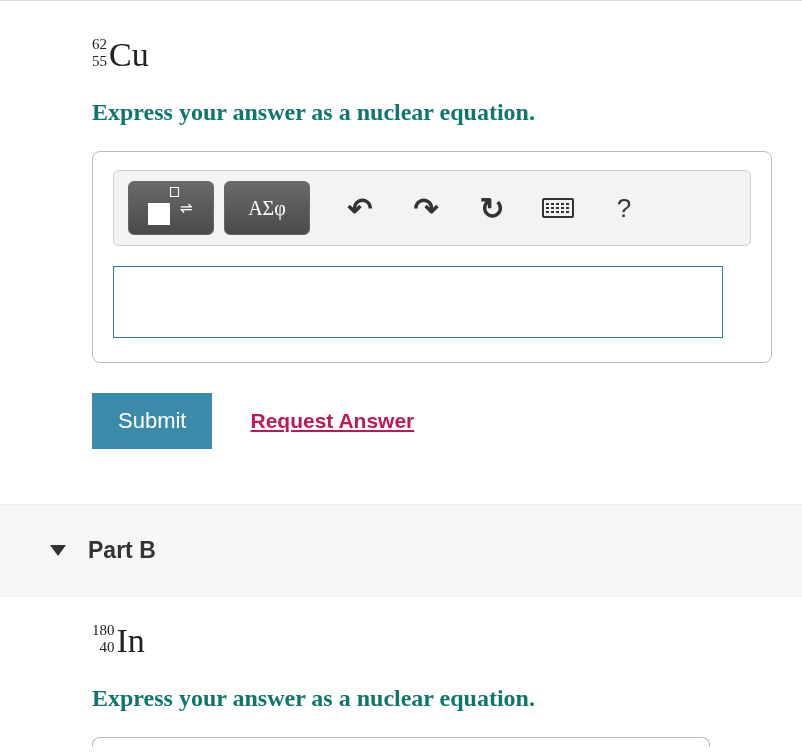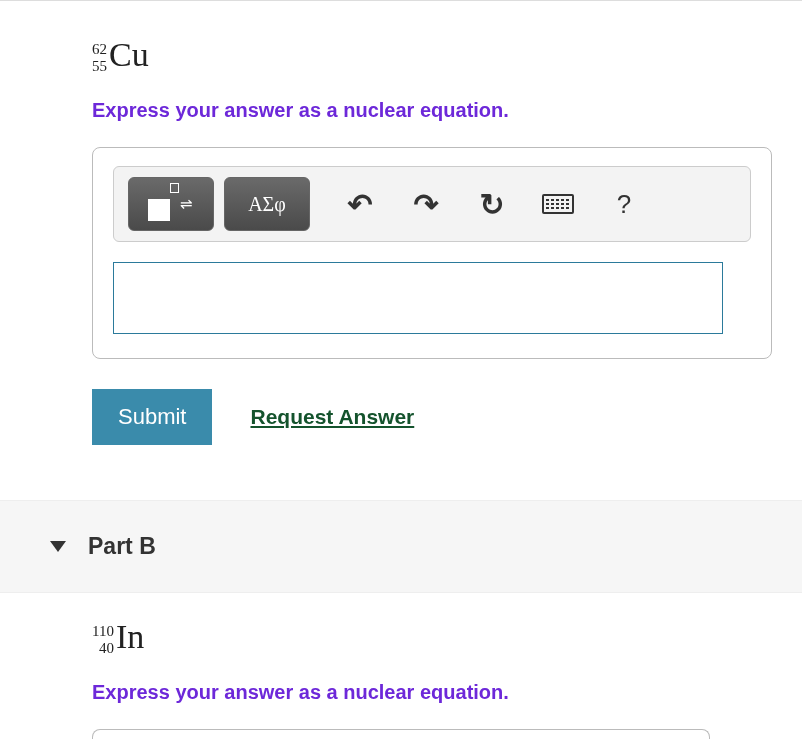--- a/index.html
+++ b/index.html
@@ -15,36 +15,37 @@
   }
   .content-pad {
     padding-left: 92px;
     padding-right: 30px;
   }
   .isotope {
     font-family: Georgia, 'Times New Roman', serif;
     font-size: 34px;
     color: #222;
     display: flex;
-    align-items: flex-end;
+    align-items: flex-start;
     margin-bottom: 25px;
   }
   .isotope-nums {
     display: flex;
     flex-direction: column;
     font-size: 15px;
     line-height: 1.1;
     margin-right: 2px;
     align-items: flex-end;
   }
   .instruction {
-    font-size: 20px;
+    font-size: 24px;
     font-weight: bold;
-    color: #6d28d9;
+    color: #0f766e;
     margin-bottom: 25px;
+    font-family: Liberation Serif, serif;
   }
   .answer-box {
     border: 1px solid #bbb;
     border-radius: 8px;
     padding: 18px 20px 24px 20px;
     margin-bottom: 30px;
   }
   .toolbar {
     background: #f3f3f3;
     border: 1px solid #ccc;
@@ -122,21 +123,21 @@
   .submit-btn {
     background: #3a8bab;
     color: #fff;
     border: none;
     font-size: 22px;
     padding: 15px 26px;
     cursor: pointer;
     text-align: center;
   }
   .request-link {
-    color: #14532d;
+    color: #be185d;
     font-size: 21px;
     font-weight: bold;
     text-decoration: underline;
     cursor: pointer;
   }
   .part-header {
     background: #f6f6f6;
     border-top: 1px solid #eee;
     border-bottom: 1px solid #eee;
     padding: 32px 16px 32px 50px;
@@ -241,21 +242,21 @@
 </div>
 
 <div class="part-header">
   <div class="caret-down"></div>
   <div class="part-title">Part B</div>
 </div>
 
 <div class="content-pad">
   <div class="isotope">
     <span class="isotope-nums">
-      <span>110</span>
+      <span>180</span>
       <span>40</span>
     </span>
     <span>In</span>
   </div>
 
   <div class="instruction">Express your answer as a nuclear equation.</div>
 </div>
 
 <div class="partial-box"></div>
 

